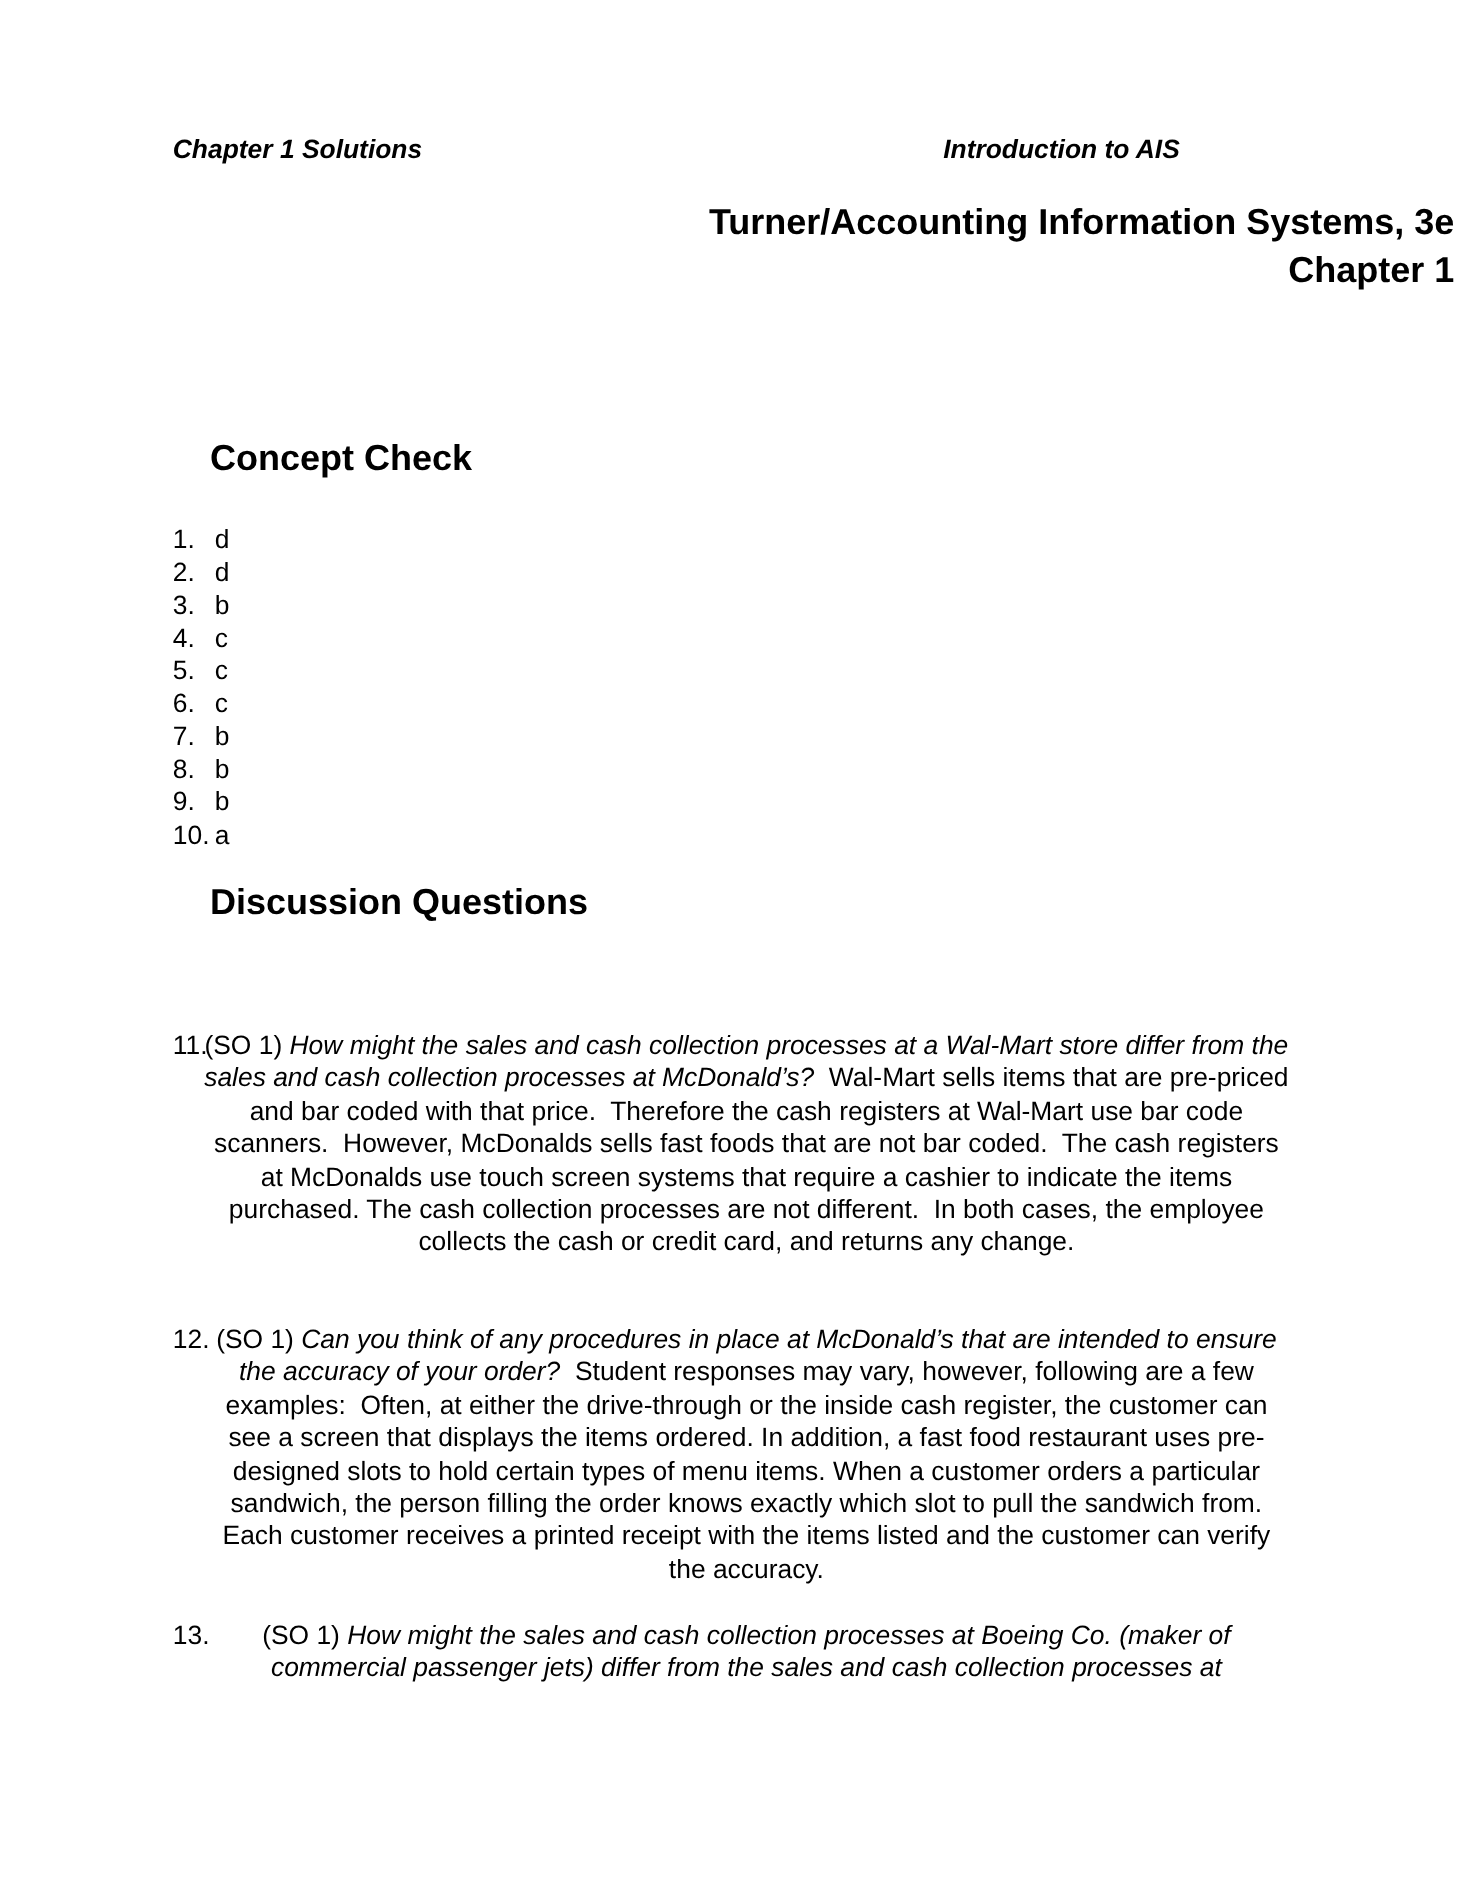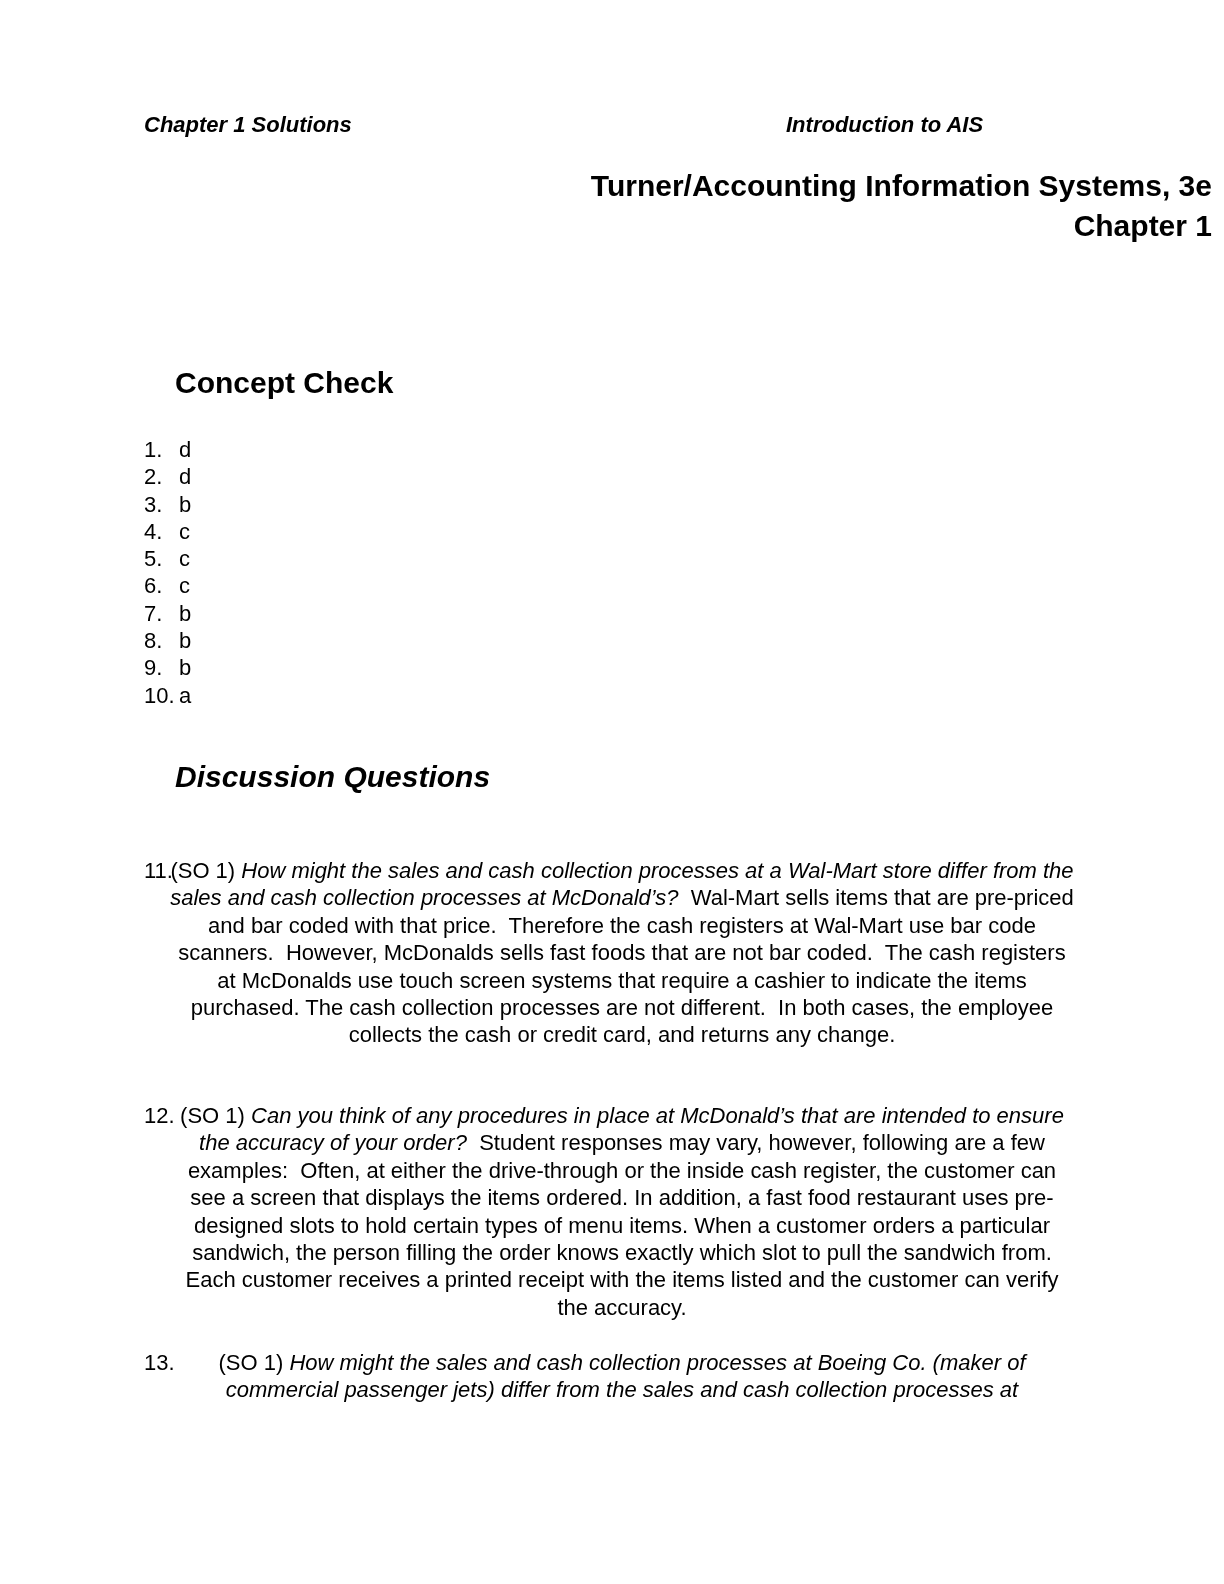--- a/index.html
+++ b/index.html
@@ -9,21 +9,21 @@
   }
   .header-left, .header-right {
     position: absolute; top: 72px; font-size: 22px; font-weight: bold; font-style: italic; margin-top: 40px;
   }
   .header-left { left: 144px; }
   .header-right { left: 786px; }
   .title-block { position: absolute; top: 166px; left: 0; width: 1212px; text-align: right; font-weight: bold; font-size: 30px; line-height: 40px; }
   .title-block div { height: 40px; }
   .section-heading { position: absolute; left: 143px; font-size: 30px; font-weight: bold; margin-left: 32px; }
   #concept-heading { top: 366px; }
-  #discussion-heading { top: 760px; font-style: italic; }
+  #discussion-heading { top: 736px; }
   .answers { position: absolute; top: 436px; left: 144px; font-size: 22px; line-height: 27.3px; }
   .answer-row { display: flex; }
   .answer-num { width: 35px; }
   .question { position: absolute; left: 144px; width: 930px; font-size: 22px; line-height: 27.4px; text-align: center; }
   .question .qnum { position: absolute; left: 0; top: 0; }
   .question .qbody { margin-left: 26px; }
   .question .prompt { font-style: italic; }
   #q11 { top: 857px; }
   #q12 { top: 1102px; }
   #q13 { top: 1349px; }

